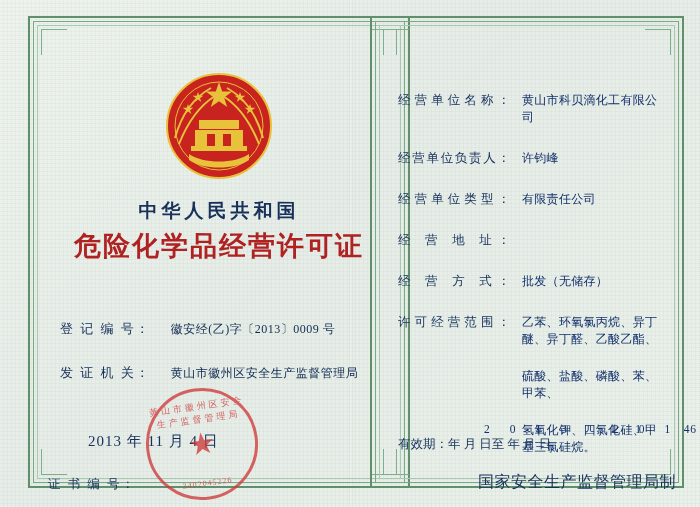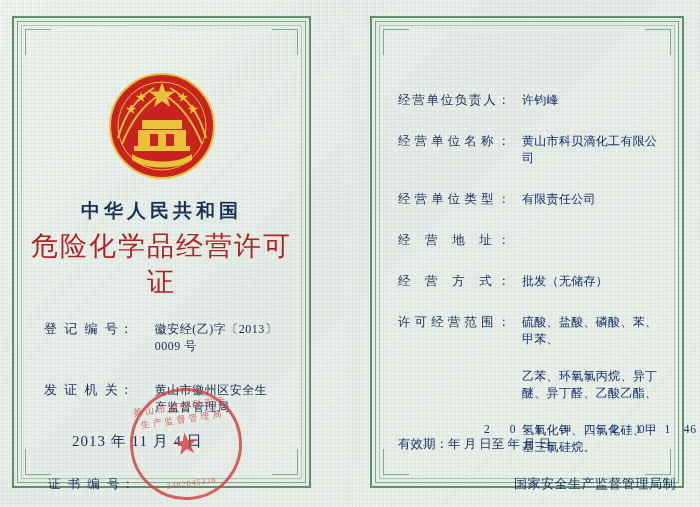--- a/index.html
+++ b/index.html
@@ -29,21 +29,21 @@
     left: 349px;
     width: 4px;
     background: linear-gradient(90deg, rgba(120,140,125,0.12), rgba(255,255,255,0.45), rgba(120,140,125,0.12));
   }
   .leaf {
     position: absolute;
     top: 16px;
     height: 472px;
     box-sizing: border-box;
   }
-  .leaf-left { left: 12px; width: 299px; }
+  .leaf-left { left: 28px; width: 382px; }
   .leaf-right { left: 370px; width: 314px; }
 
   .border-outer {
     position: absolute;
     inset: 0;
     border: 2px solid #5f8f6b;
     box-sizing: border-box;
   }
   .border-inner {
     position: absolute;
@@ -101,21 +101,21 @@
     font-family: "Liberation Serif", serif;
   }
   .title-main {
     position: absolute;
     top: 198px;
     width: 100%;
     text-align: center;
     font-size: 27px;
     letter-spacing: 2px;
     color: #b02222;
-    font-weight: normal;
+    font-weight: bold;
     font-family: "Liberation Serif", serif;
   }
   .subtitle {
     position: absolute;
     top: 245px;
     width: 100%;
     text-align: center;
     font-size: 14px;
     letter-spacing: 3px;
     color: #17305c;
@@ -270,21 +270,21 @@
     left: 48px;
     bottom: 14px;
     font-size: 12.5px;
     color: #16305c;
     letter-spacing: 2px;
   }
   .footer-right {
     position: absolute;
     right: 24px;
     bottom: 14px;
-    font-size: 13px;
+    font-size: 16px;
     color: #16305c;
     letter-spacing: 0.5px;
   }
 </style>
 </head>
 <body>
 
 <div class="page">
   <div class="seam"></div>
 
@@ -360,48 +360,48 @@
     <div class="border-inner2"></div>
     <div class="corner tl"></div>
     <div class="corner tr"></div>
     <div class="corner bl"></div>
     <div class="corner br"></div>
 
     <div class="leaf-content">
       <div class="r-fields">
 
         <div class="r-row">
+          <span class="r-label">经营单位名称：</span>
+          <span class="r-value">黄山市科贝滴化工有限公司</span>
+        </div>
+
+        <div class="r-row">
           <span class="r-label">经营单位负责人：</span>
           <span class="r-value">许钧峰</span>
-        </div>
-
-        <div class="r-row">
-          <span class="r-label">经营单位名称：</span>
-          <span class="r-value">黄山市科贝滴化工有限公司</span>
         </div>
 
         <div class="r-row">
           <span class="r-label">经营单位类型：</span>
           <span class="r-value">有限责任公司</span>
         </div>
 
         <div class="r-row">
           <span class="r-label">经 营 地 址：</span>
         </div>
 
         <div class="r-row">
           <span class="r-label">经 营 方 式：</span>
           <span class="r-value">批发（无储存）</span>
         </div>
 
         <div class="scope-block">
           <span class="r-label">许可经营范围：</span>
           <span class="scope-lines">
+            <div class="scope-line">乙苯、环氧氯丙烷、异丁醚、异丁醛、乙酸乙酯、</div>
             <div class="scope-line">硫酸、盐酸、磷酸、苯、甲苯、</div>
-            <div class="scope-line">乙苯、环氧氯丙烷、异丁醚、异丁醛、乙酸乙酯、</div>
             <div class="scope-line">氢氧化钾、四氯化硅、甲基三氯硅烷。</div>
           </span>
         </div>
       </div>
 
       <div class="validity">
         <span>有效期：</span><span>年    月  日至        年    月  日</span>
         <span class="nums">2013  11  4</span>
         <span class="nums2">2016  11  21</span>
       </div>

